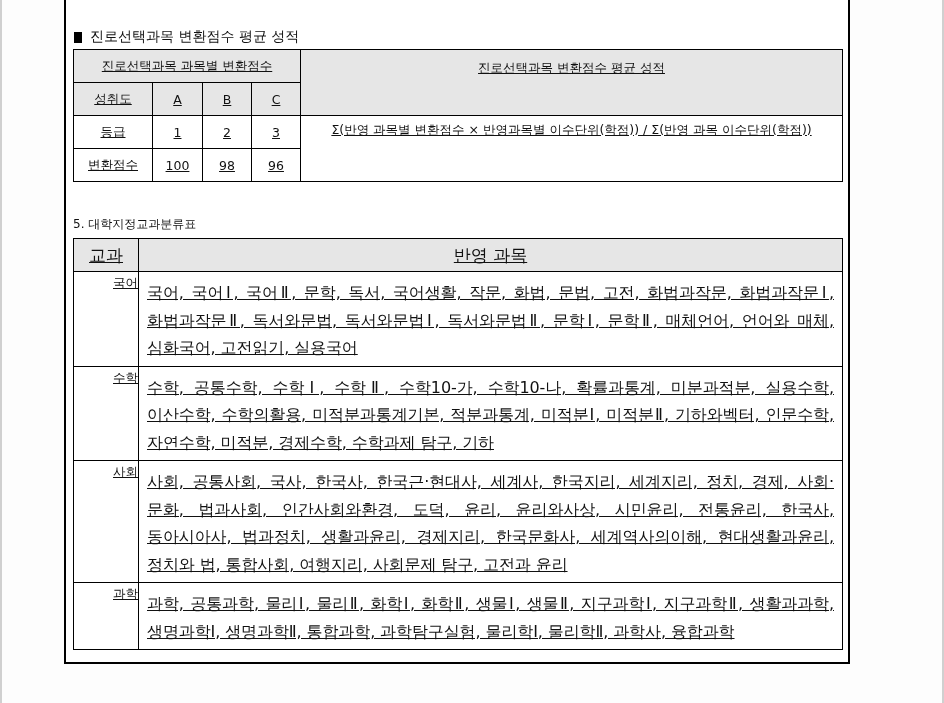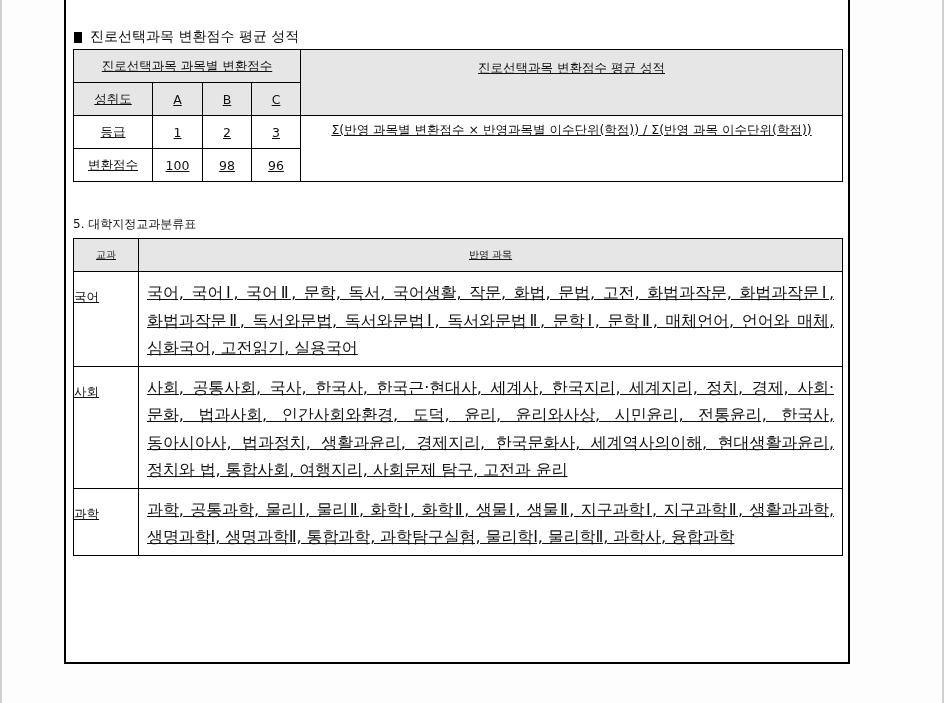--- a/index.html
+++ b/index.html
@@ -26,22 +26,22 @@
   td, th { border: 1px solid #000; font-weight: normal; font-size: 12.5px; padding: 0; text-decoration: underline; }
 
   .t1 { left: 73px; top: 49px; width: 769px; }
   .t1 th { background: #e6e6e6; text-align: center; }
   .t1 td { text-align: center; }
   .t1 .h1 { height: 33px; }
   .t1 .big-hdr { vertical-align: top; padding-top: 10px; }
   .t1 .formula { vertical-align: top; padding-top: 6px; }
 
   .t2 { left: 73px; top: 238px; width: 769px; }
-  .t2 th { background: #e6e6e6; text-align: center; height: 32px; font-size: 10px; }
-  .t2 td.subj { text-align: left; vertical-align: top; padding-top: 17px; }
+  .t2 th { background: #e6e6e6; text-align: center; height: 32px; font-size: 17px; }
+  .t2 td.subj { text-align: right; vertical-align: top; padding-top: 3px; }
   .t2 td.courses {
     text-align: justify; vertical-align: top;
     padding: 7px 8px 4px 8px; line-height: 27.5px; font-size: 16px;
     word-break: keep-all; letter-spacing: -0.1px;
   }
 </style>
 </head>
 <body>
 
 <div class="edge-left"></div>
@@ -98,20 +98,24 @@
   </colgroup>
   <tbody>
       <tr>
     <th>교과</th>
     <th>반영 과목</th>
   </tr>
   <tr style="height:61px">
     <td class="subj">국어</td>
     <td class="courses">국어, 국어Ⅰ, 국어Ⅱ, 문학, 독서, 국어생활, 작문, 화법, 문법, 고전, 화법과작문, 화법과작문Ⅰ, 화법과작문Ⅱ, 독서와문법, 독서와문법Ⅰ, 독서와문법Ⅱ, 문학Ⅰ, 문학Ⅱ, 매체언어, 언어와 매체, 심화국어, 고전읽기, 실용국어</td>
   </tr>
+  <tr style="height:89px">
+    <td class="subj">수학</td>
+    <td class="courses">수학, 공통수학, 수학Ⅰ, 수학Ⅱ, 수학10-가, 수학10-나, 확률과통계, 미분과적분, 실용수학, 이산수학, 수학의활용, 미적분과통계기본, 적분과통계, 미적분Ⅰ, 미적분Ⅱ, 기하와벡터, 인문수학, 자연수학, 미적분, 경제수학, 수학과제 탐구, 기하</td>
+  </tr>
   <tr style="height:88px">
     <td class="subj">사회</td>
     <td class="courses">사회, 공통사회, 국사, 한국사, 한국근·현대사, 세계사, 한국지리, 세계지리, 정치, 경제, 사회·문화, 법과사회, 인간사회와환경, 도덕, 윤리, 윤리와사상, 시민윤리, 전통윤리, 한국사, 동아시아사, 법과정치, 생활과윤리, 경제지리, 한국문화사, 세계역사의이해, 현대생활과윤리, 정치와 법, 통합사회, 여행지리, 사회문제 탐구, 고전과 윤리</td>
   </tr>
   <tr style="height:65px">
     <td class="subj">과학</td>
     <td class="courses">과학, 공통과학, 물리Ⅰ, 물리Ⅱ, 화학Ⅰ, 화학Ⅱ, 생물Ⅰ, 생물Ⅱ, 지구과학Ⅰ, 지구과학Ⅱ, 생활과과학, 생명과학Ⅰ, 생명과학Ⅱ, 통합과학, 과학탐구실험, 물리학Ⅰ, 물리학Ⅱ, 과학사, 융합과학</td>
   </tr>
 </tbody>
   </table>

